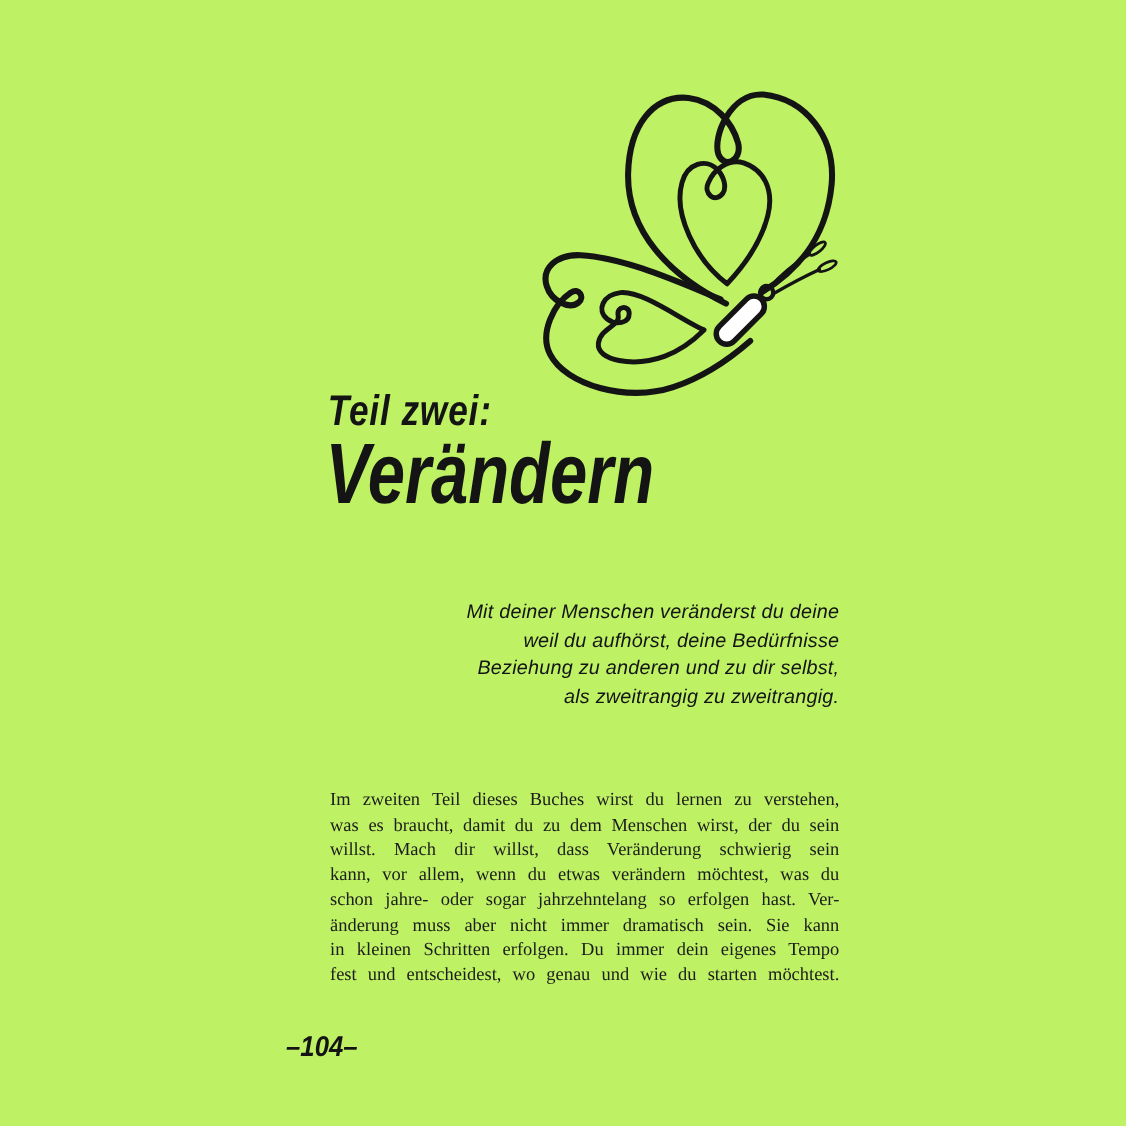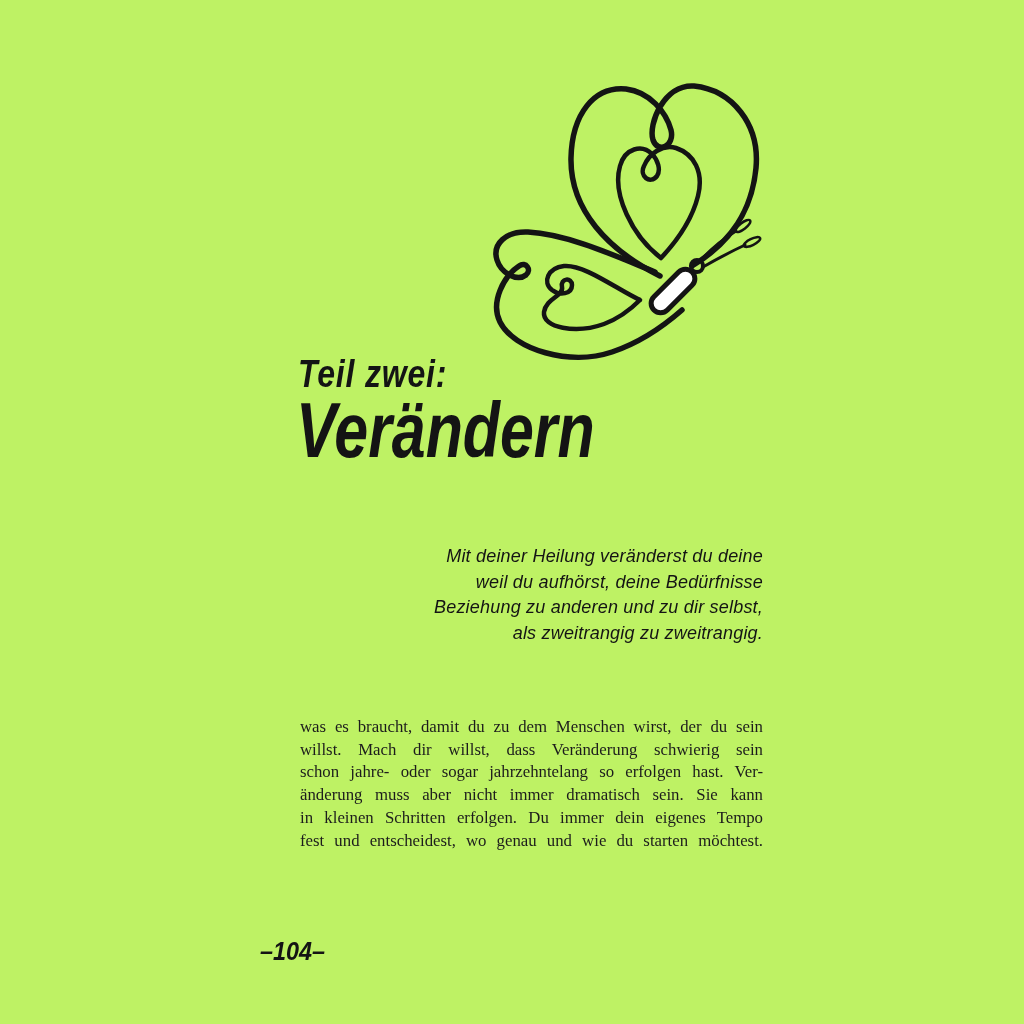--- a/index.html
+++ b/index.html
@@ -159,29 +159,31 @@
       <ellipse cx="263" cy="166" rx="9" ry="3.2" stroke-width="2.5" transform="rotate(-38 263 166)"></ellipse>
       <ellipse cx="272" cy="182" rx="9" ry="3.2" stroke-width="2.5" transform="rotate(-26 272 182)"></ellipse>
     </svg>
   </div>
 
   <div class="kicker">Teil zwei:</div>
 
   <div class="title">Verändern</div>
 
   <div class="quote">
-    <div class="quote-line">Mit deiner Heilung veränderst du deine</div>
+    <div class="quote-line">Mit deiner Menschen veränderst du deine</div>
     <div class="quote-line">weil du aufhörst, deine Bedürfnisse</div>
     <div class="quote-line">Beziehung zu anderen und zu dir selbst,</div>
     <div class="quote-line">als zweitrangig zu zweitrangig.</div>
   </div>
 
   <div class="body-text">
+    <div class="body-line">Im zweiten Teil dieses Buches wirst du lernen zu verstehen,</div>
     <div class="body-line">was es braucht, damit du zu dem Menschen wirst, der du sein</div>
     <div class="body-line">willst. Mach dir willst, dass Veränderung schwierig sein</div>
+    <div class="body-line">kann, vor allem, wenn du etwas verändern möchtest, was du</div>
     <div class="body-line">schon jahre- oder sogar jahrzehntelang so erfolgen hast. Ver-</div>
     <div class="body-line">änderung muss aber nicht immer dramatisch sein. Sie kann</div>
     <div class="body-line">in kleinen Schritten erfolgen. Du immer dein eigenes Tempo</div>
     <div class="body-line">fest und entscheidest, wo genau und wie du starten möchtest.</div>
   </div>
 
   <div class="page-number">–104–</div>
 
 </div>
 

